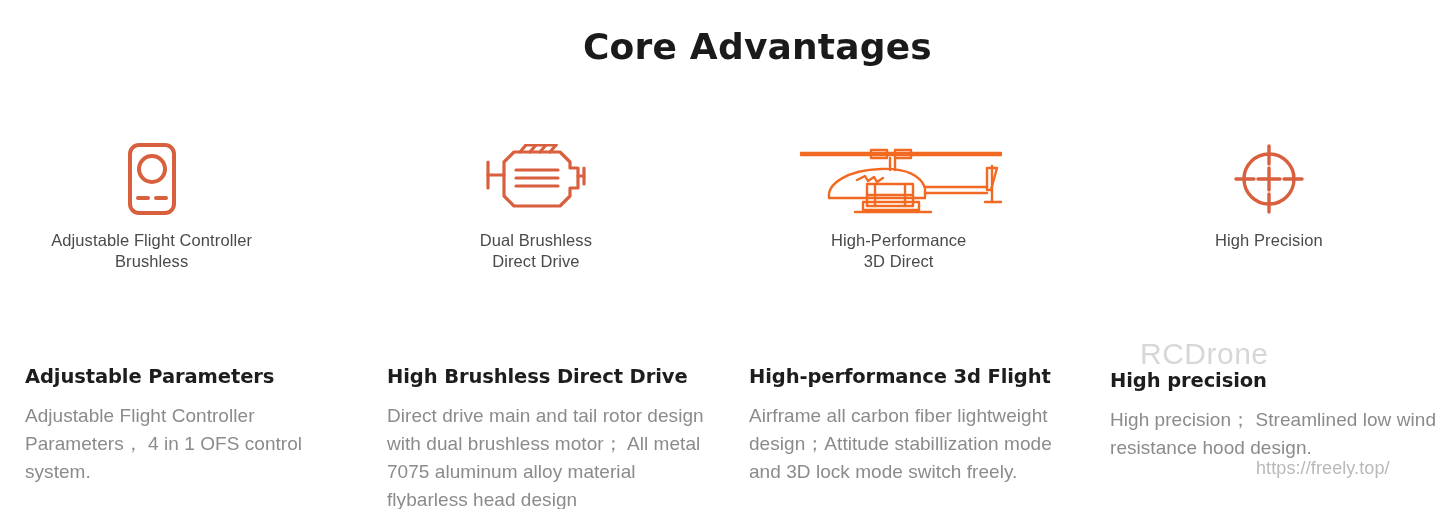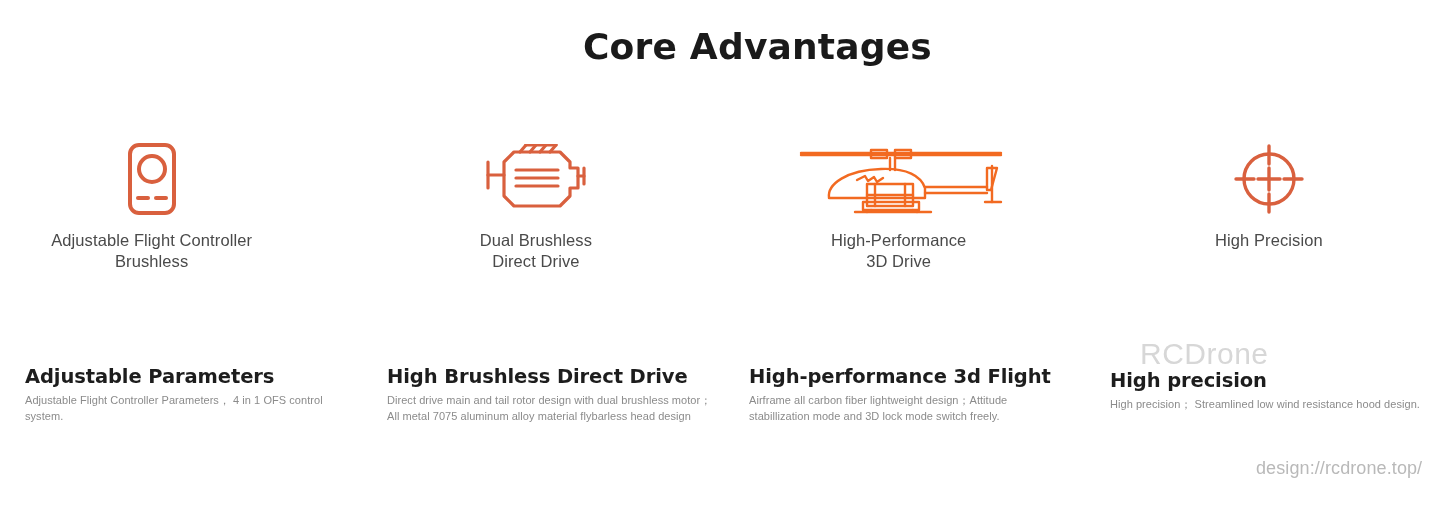--- a/index.html
+++ b/index.html
@@ -84,23 +84,23 @@
   }
   .feature-heading {
     font-family: "DejaVu Sans", sans-serif;
     font-weight: bold;
     font-size: 19.5px;
     color: #1d1d1d;
     letter-spacing: -0.1px;
     white-space: nowrap;
   }
   .feature-body {
-    margin-top: 4px;
-    font-family: "Liberation Sans", sans-serif;
-    font-size: 11px;
+    margin-top: 14px;
+    font-family: "Liberation Sans", sans-serif;
+    font-size: 19px;
     line-height: 1.48;
     color: #8b8b8b;
     letter-spacing: 0.05px;
   }
   .f1 { left: 25px;   width: 330px; }
   .f2 { left: 387px;  width: 330px; }
   .f3 { left: 749px;  width: 320px; }
   .f4 { left: 1110px; width: 330px; top: 4px; }
 
   
@@ -211,21 +211,21 @@
 
         <rect x="74" y="62" width="56" height="8"></rect>
 
         <line x1="66" y1="72" x2="142" y2="72"></line>
         <line x1="82" y1="70" x2="78" y2="72"></line>
         <line x1="124" y1="70" x2="128" y2="72"></line>
       </svg>
     </div>
     <div class="icon-caption">
       <div>High-Performance</div>
-      <div>3D Drive</div>
+      <div>3D Direct</div>
     </div>
   </div>
 
   <div class="icon-cell icon-cell-4">
     <div class="icon-art">
       <svg width="74" height="74" viewBox="0 0 74 74" fill="none" stroke="#d9603e" stroke-width="3.4" stroke-linecap="round">
         <circle cx="37" cy="37" r="25"></circle>
         <line x1="37" y1="4" x2="37" y2="22"></line>
         <line x1="37" y1="52" x2="37" y2="70"></line>
         <line x1="4" y1="37" x2="22" y2="37"></line>
@@ -260,13 +260,13 @@
     <div class="feature-body">Airframe all carbon fiber lightweight design；Attitude stabillization mode and 3D lock mode switch freely.</div>
   </div>
 
   <div class="feature f4">
     <div class="feature-heading">High precision</div>
     <div class="feature-body">High precision；  Streamlined low wind resistance hood design.</div>
   </div>
 
 </div>
 
-<div class="wm-url">design://rcdrone.top/</div>
+<div class="wm-url">https://freely.top/</div>
 
 </body></html>

